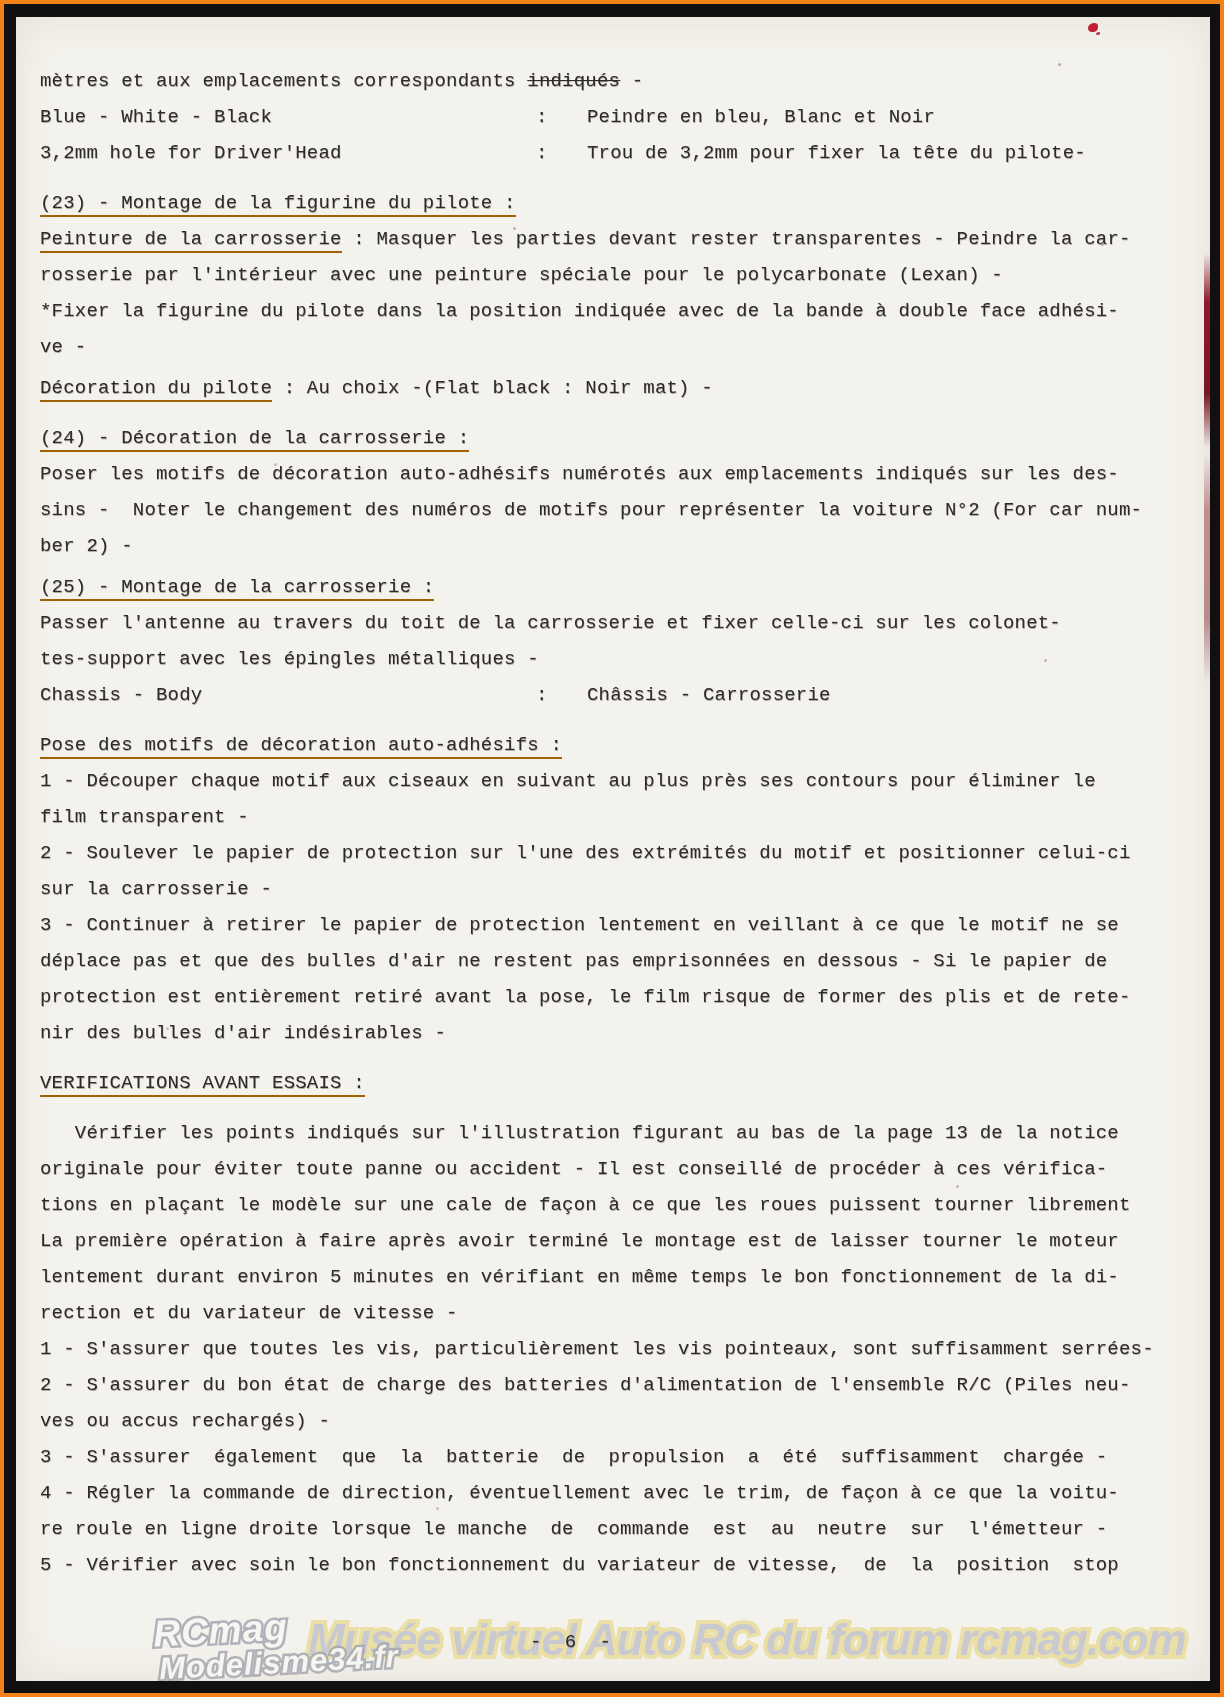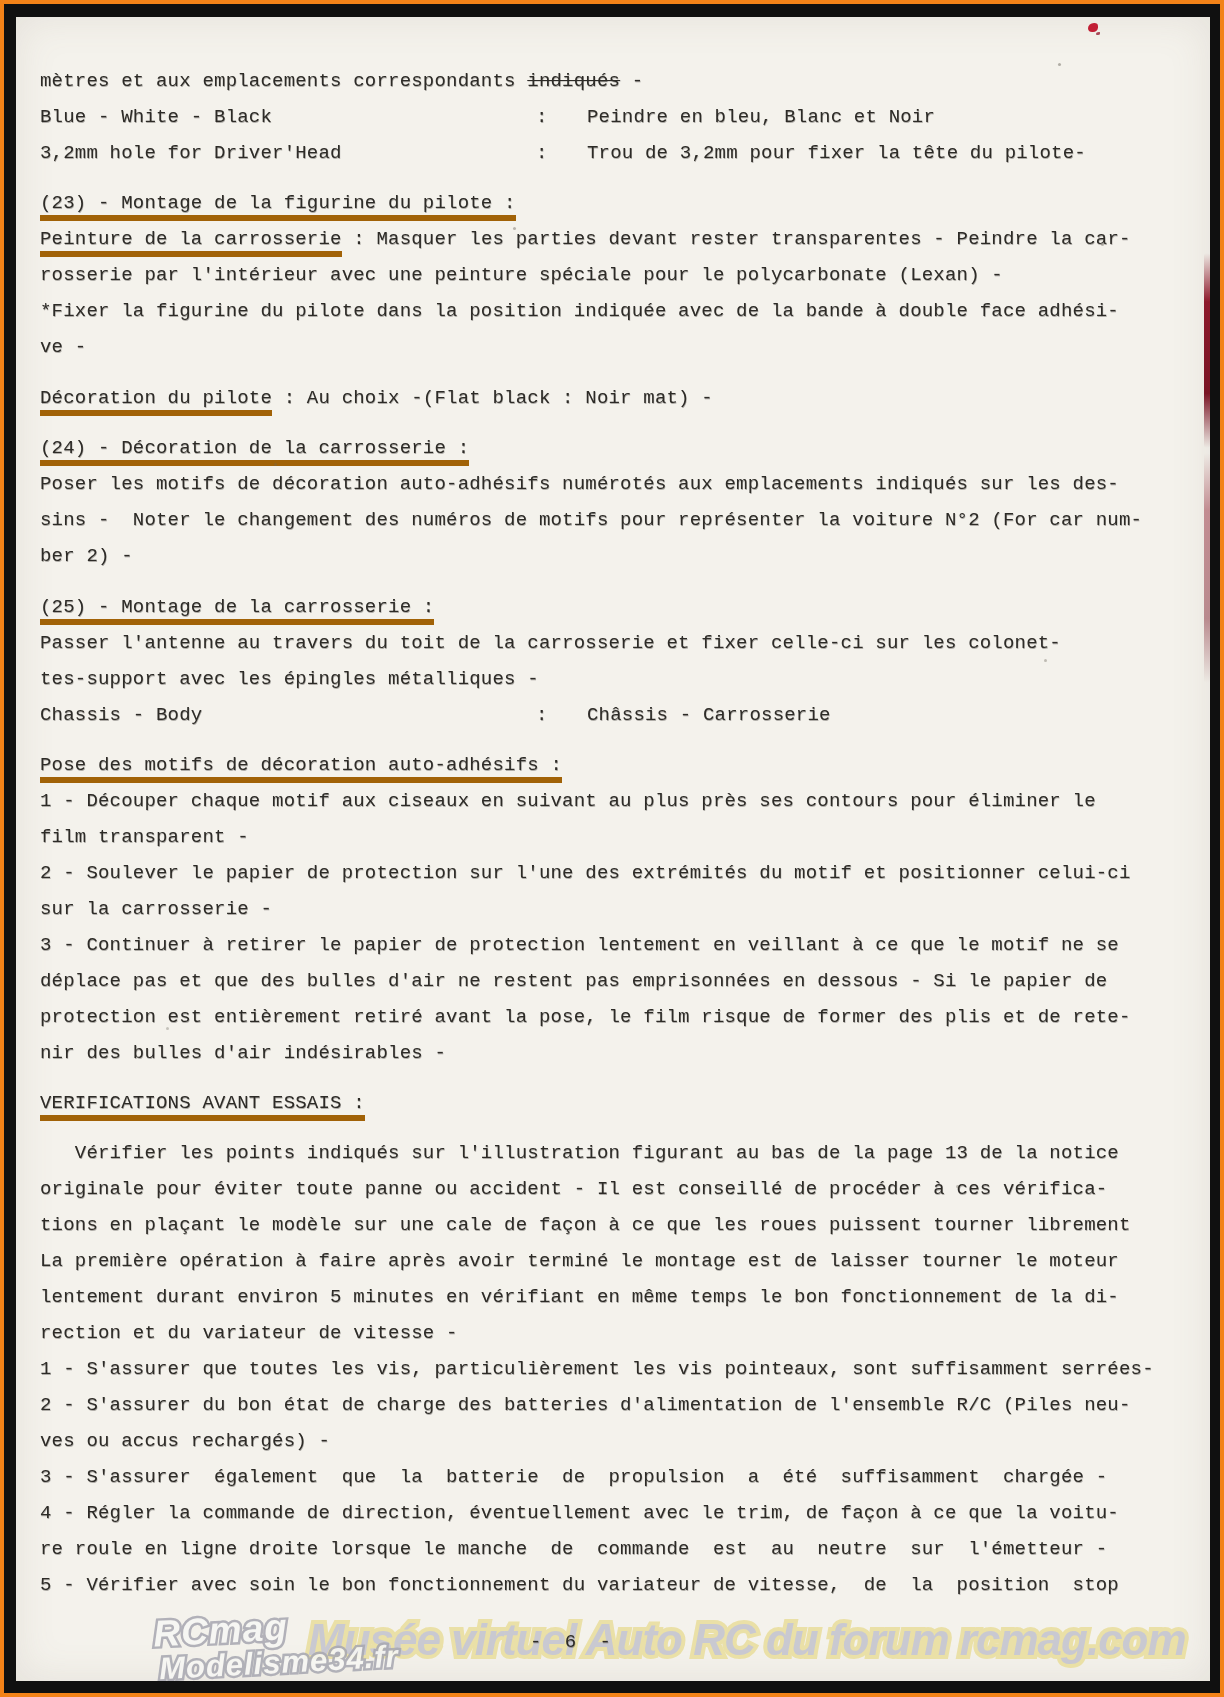--- a/index.html
+++ b/index.html
@@ -20,22 +20,22 @@
   }
   
   .doc{
     position:absolute;left:24px;top:46px;right:2px;
     font:19px/36px "Liberation Mono",monospace;
     color:#2d2b27;white-space:pre;letter-spacing:.2px;
     text-shadow:.5px .5px 0 rgba(45,43,39,.35);
   }
   .line{height:36px;position:relative}
   .line.gap-lg{margin-top:14px}
-  .line.gap-sm{margin-top:15px}
-  .seg-underline{border-bottom:6px solid #a16207;padding-bottom:1px}
+  .line.gap-sm{margin-top:5px}
+  .seg-underline{border-bottom:2px solid #a16207;padding-bottom:1px}
   .seg-strike{text-decoration:line-through}
   .col-sep{position:absolute;left:496px;top:0}
   .col-right{position:absolute;left:547px;top:0;white-space:pre}
   
   .page-num{
     position:absolute;left:514px;top:1612px;z-index:5;
     font:19px/26px "Liberation Mono",monospace;color:#2d2b27;
     text-shadow:.5px .5px 0 rgba(45,43,39,.35);letter-spacing:6px;
   }
   .wm-brand{

